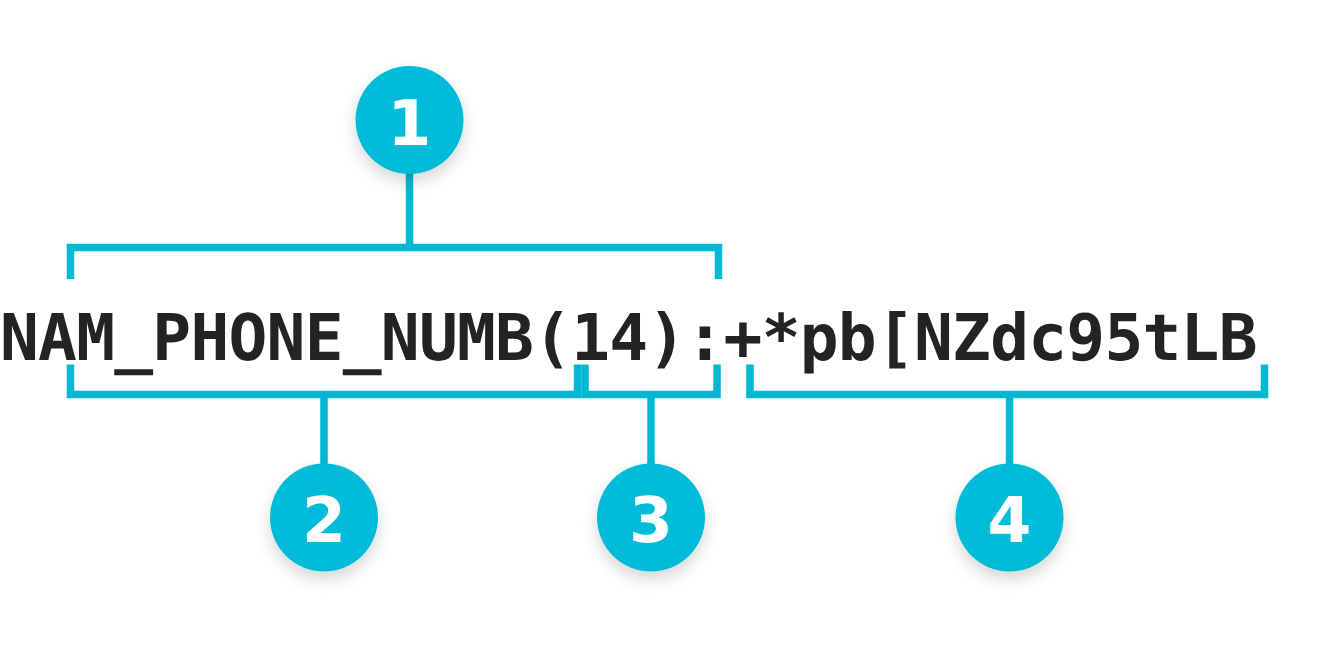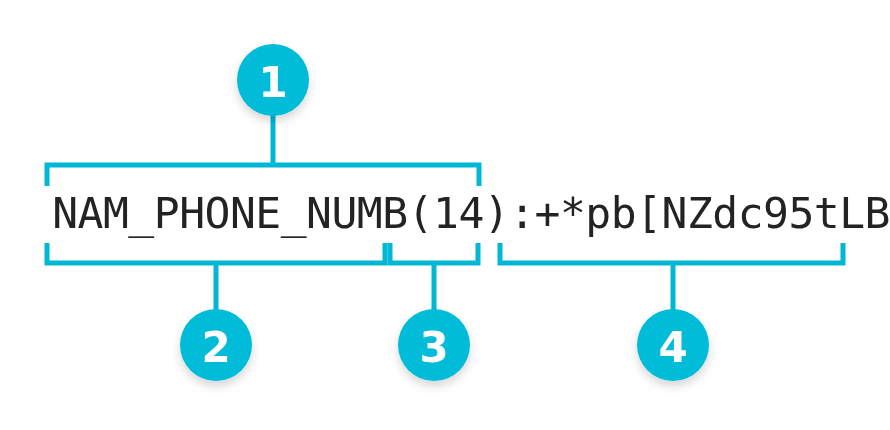--- a/index.html
+++ b/index.html
@@ -21,30 +21,31 @@
     position: absolute;
     left: 0;
     top: 0;
     width: 890px;
     height: 430px;
     display: block;
   }
   .code-text {
     position: absolute;
     left: 0;
-    top: 183px;
+    top: 196px;
     width: 890px;
-    text-align: right;
+    text-align: left;
     font-family: "DejaVu Sans Mono", monospace;
     font-size: 43px;
     letter-spacing: -0.5px;
     color: #232323;
     white-space: pre;
     line-height: 60px;
     user-select: none;
+    font-weight: bold;
   }
   .badge-num {
     font-family: "DejaVu Sans", sans-serif;
     font-size: 42px;
     font-weight: bold;
     fill: #ffffff;
     text-anchor: middle;
     dominant-baseline: central;
   }
 </style>

